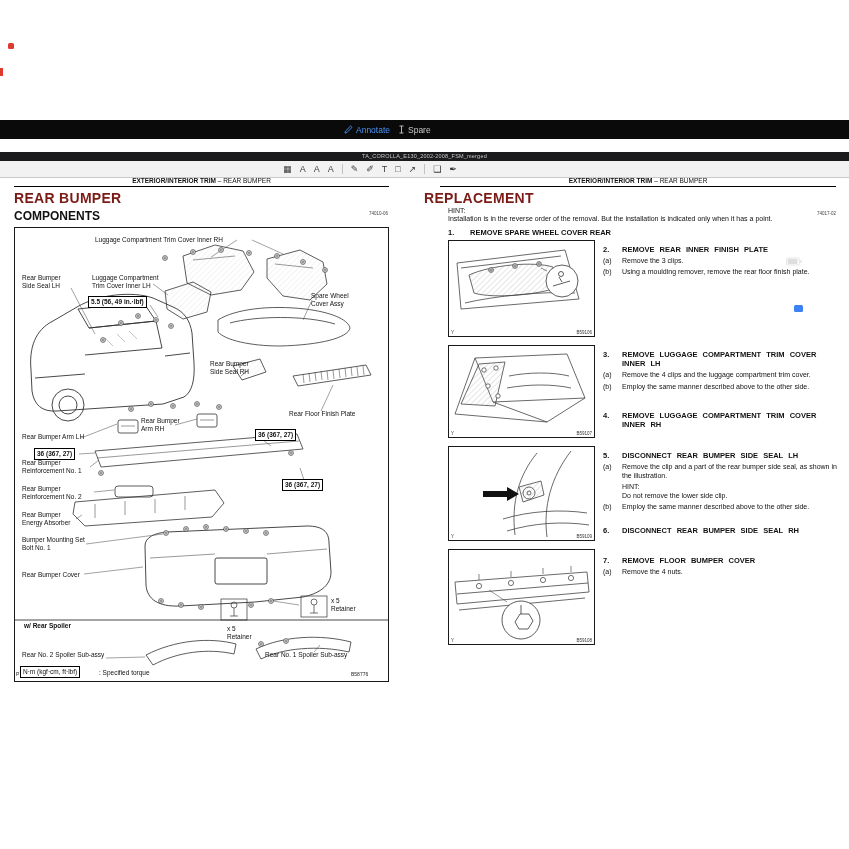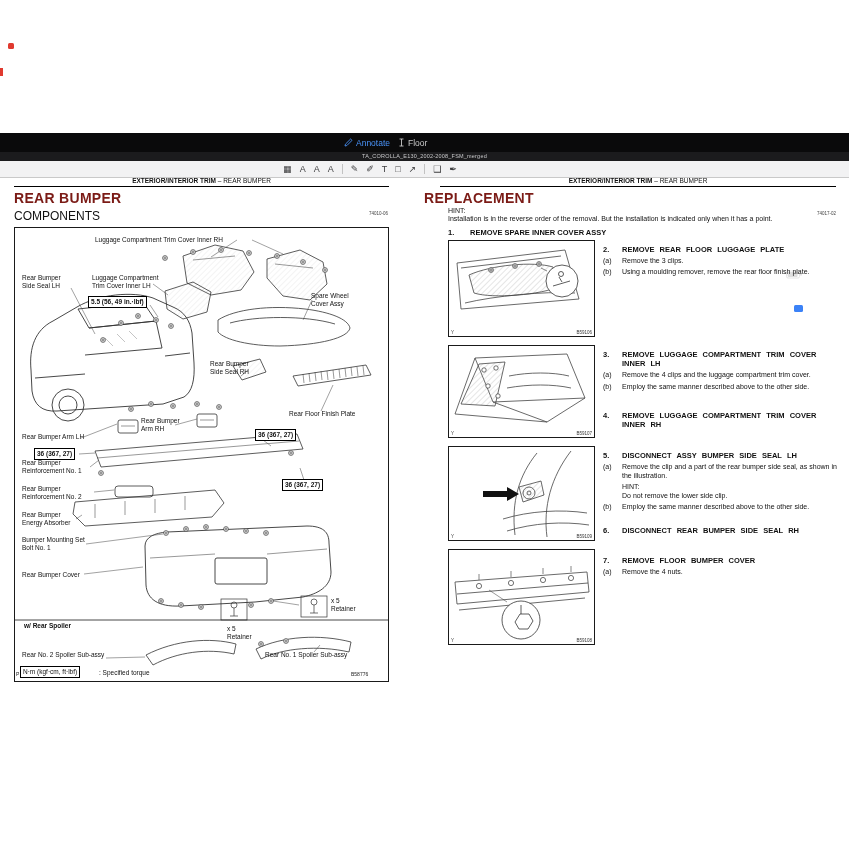--- a/index.html
+++ b/index.html
@@ -1,37 +1,37 @@
 <!DOCTYPE html>
 <html><head>
 <meta charset="utf-8">
 <style>
 *{margin:0;padding:0;box-sizing:border-box}
 html,body{width:849px;height:849px;background:#fff;font-family:"Liberation Sans","DejaVu Sans",sans-serif;position:relative;overflow:hidden;color:#111}
 .abs{position:absolute}
 .red-dot{position:absolute;left:8px;top:43px;width:6px;height:6px;background:#e03a2f;border-radius:1.5px}
 .red-tick{position:absolute;left:0;top:68px;width:3px;height:8px;background:#e03a2f}
-.menubar{position:absolute;left:0;top:133px;width:849px;height:19px;background:#0a0a0b}
+.menubar{position:absolute;left:0;top:120px;width:849px;height:19px;background:#0a0a0b}
 .mbtn{position:absolute;top:0;height:19px;display:flex;align-items:center;gap:3px;font-size:8.5px;cursor:default}
 .annotate{left:344px;color:#4a93f8}
 .editbtn{left:398px;color:#c9c9c9}
 .battery{position:absolute;left:786px;top:137px}
 .searchfield{position:absolute;left:806px;top:136px;width:43px;height:13px;background:#fff;border-radius:3px}
 .titlebar{position:absolute;left:0;top:152px;width:849px;height:9px;background:#1b1b1d;text-align:center}
 .fname{font-size:5.5px;color:#c7c7c9;line-height:9px;letter-spacing:.2px}
 .shareicon{position:absolute;left:794px;top:153px;width:9px;height:7px;background:#3b82f7;border-radius:1.5px}
 .toolsbar{position:absolute;left:0;top:161px;width:849px;height:17px;background:#f2f2f3;border-bottom:1px solid #c9c9c9}
 .toolrow{position:absolute;left:60px;top:0;width:620px;height:16px;display:flex;justify-content:center;align-items:center;gap:8px}
 .tool{font-size:9px;color:#3c3c3e;line-height:1}
 .tdiv{width:1px;height:10px;background:#c2c2c2}
 .pgheader{position:absolute;top:177px;font-size:6.5px;text-align:center;white-space:nowrap}
 .pgheader .sec{font-weight:bold}
 .rule{position:absolute;top:186px;height:1px;background:#000}
 .bigtitle{position:absolute;top:190px;font-size:14px;font-weight:bold;color:#7b1b16;letter-spacing:.3px}
-.subtitle{position:absolute;left:14px;top:209px;font-size:12px;font-weight:normal}
+.subtitle{position:absolute;left:14px;top:209px;font-size:12px;font-weight:bold}
 .pgcode{position:absolute;font-size:4.5px;color:#444;text-align:right}
 .cbox{position:absolute;left:14px;top:227px;width:375px;height:455px;border:1px solid #1a1a1a}
 .dlabel{position:absolute;font-size:6.5px;line-height:1.2;white-space:pre-line}
 .bold{font-weight:bold}
 .dbox{position:absolute;font-size:6.5px;font-weight:bold;border:1px solid #000;padding:0 2px;line-height:1.5;background:#fff;white-space:nowrap}
 .dbox2{position:absolute;font-size:6.5px;border:1px solid #000;padding:0 2px;line-height:1.5;background:#fff;white-space:nowrap}
 .tiny{position:absolute;font-size:5px;color:#222}
 .fig{position:absolute;left:448px;width:147px;border:1px solid #1a1a1a;background:#fff}
 .figcode{position:absolute;right:2px;bottom:1px;font-size:4.5px;color:#333}
 .figmark{position:absolute;left:2px;bottom:1px;font-size:4.5px;color:#333}
@@ -59,21 +59,21 @@
   <div class="mbtn annotate">
     <svg width="9" height="9" viewBox="0 0 9 9">
         <path d="M1 8 L2.8 7.6 L8 2.4 L6.6 1 L1.4 6.2 Z" fill="none" stroke="currentColor" stroke-width="0.9"></path>
       </svg>
     <span>Annotate</span>
   </div>
   <div class="mbtn editbtn">
     <svg width="7" height="9" viewBox="0 0 7 9">
         <path d="M1.5 1 H5.5 M3.5 1 V8 M1.5 8 H5.5" stroke="currentColor" stroke-width="0.9" fill="none"></path>
       </svg>
-    <span>Floor</span>
+    <span>Spare</span>
   </div>
   <div class="battery">
     <svg width="17" height="9" viewBox="0 0 17 9">
         <rect x="0.5" y="1" width="13" height="7" rx="1.5" fill="none" stroke="#dedede" stroke-width="0.8"></rect>
         <rect x="1.6" y="2.1" width="10" height="4.8" rx="0.8" fill="#dedede"></rect>
         <rect x="14.2" y="3.2" width="1.6" height="2.6" rx="0.8" fill="#dedede"></rect>
       </svg>
   </div>
   <div class="searchfield"></div>
 </div>
@@ -298,21 +298,21 @@
   <span>–</span>
   <span>REAR BUMPER</span>
 </div>
 <div class="rule" style="left:440px;width:396px"></div>
 <div class="bigtitle" style="left:424px">REPLACEMENT</div>
 <div class="pgcode" style="left:776px;top:211px;width:60px">74017-02</div>
 <div class="hintlab">HINT:</div>
 <div class="hinttxt">Installation is in the reverse order of the removal. But the installation is indicated only when it has a point.</div>
 <div class="step1row">
   <span class="n">1.</span>
-  <span>REMOVE SPARE INNER COVER ASSY</span>
+  <span>REMOVE SPARE WHEEL COVER REAR</span>
 </div>
 
 <div class="fig" style="top:240px;height:97px">
   <svg width="145" height="95" viewBox="0 0 145 95">
     <defs>
         <pattern id="ph1" width="4" height="4" patternUnits="userSpaceOnUse" patternTransform="rotate(45)">
           <line x1="0" y1="0" x2="0" y2="4" stroke="#999" stroke-width="0.5"></line>
         </pattern>
       </defs>
     <g stroke="#444" stroke-width="0.8" fill="none">
@@ -408,21 +408,21 @@
     </g>
     <path d="M58 52 L40 40" stroke="#333" stroke-width="0.5"></path>
   </svg>
   <span class="figmark">Y</span>
   <span class="figcode">B59108</span>
 </div>
 
 <div class="step" style="top:245px">
   <div class="shead">
       <span class="snum">2.</span>
-      <span class="htxt">REMOVE REAR FLOOR LUGGAGE PLATE</span>
+      <span class="htxt">REMOVE REAR INNER FINISH PLATE</span>
     </div>
   <div class="sitem">
       <span class="silab">(a)</span>
       <span class="sitxt">Remove the 3 clips.</span>
     </div>
   <div class="sitem">
       <span class="silab">(b)</span>
       <span class="sitxt">Using a moulding remover, remove the rear floor finish plate.</span>
     </div>
 </div>
@@ -447,21 +447,21 @@
   <div class="shead">
       <span class="snum">4.</span>
       <span class="htxt">REMOVE LUGGAGE COMPARTMENT TRIM COVER
 INNER RH</span>
     </div>
 </div>
 
 <div class="step" style="top:451px">
   <div class="shead">
       <span class="snum">5.</span>
-      <span class="htxt">DISCONNECT ASSY BUMPER SIDE SEAL LH</span>
+      <span class="htxt">DISCONNECT REAR BUMPER SIDE SEAL LH</span>
     </div>
   <div class="sitem">
       <span class="silab">(a)</span>
       <span class="sitxt">Remove the clip and a part of the rear bumper side seal, as shown in the illustration.</span>
     </div>
   <div class="subhint">HINT:</div>
   <div class="subhint" style="margin-top:0">Do not remove the lower side clip.</div>
   <div class="sitem">
       <span class="silab">(b)</span>
       <span class="sitxt">Employ the same manner described above to the other side.</span>

